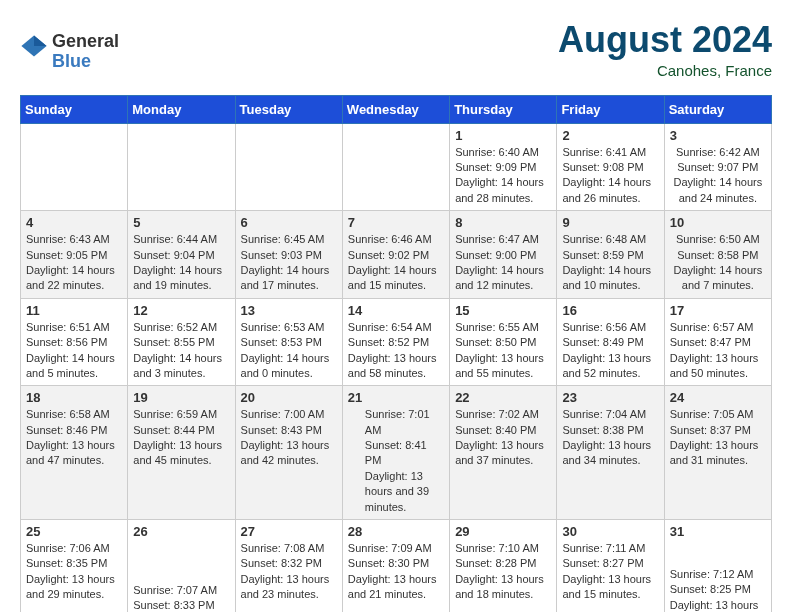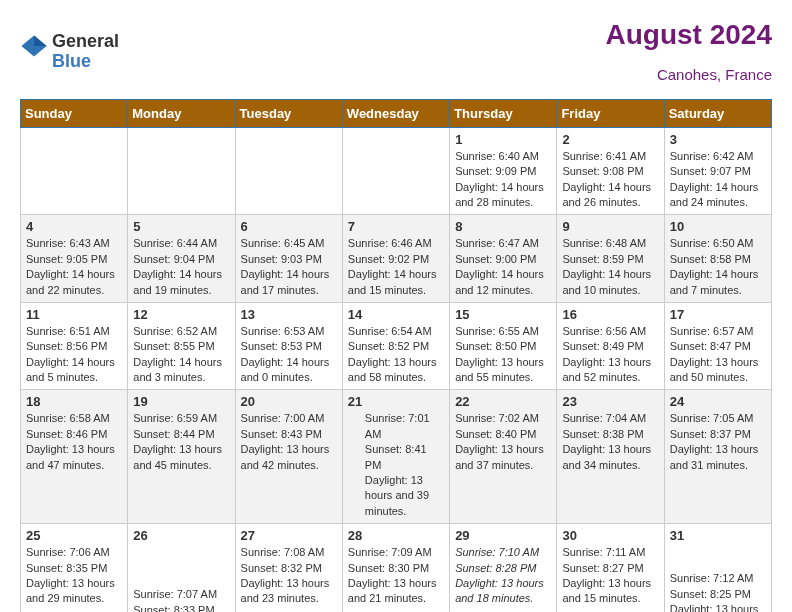--- a/index.html
+++ b/index.html
@@ -32,37 +32,37 @@
     .logo-text span.general { color: #333; margin-top: 12px; }
     .logo-text span.blue { color: #3a7abf; }
     .logo-icon {
       width: 28px;
       height: 28px;
     }
     .title-block {
       text-align: right;
     }
     .title-block .month-year {
-      font-size: 28px;
-      font-weight: bold;
-      color: #701a75;
+      font-size: 36px;
+      font-weight: bold;
+      color: #0c4a6e;
       line-height: 1.1;
     }
     .title-block .location {
       font-size: 15px;
-      color: #701a75;
-      margin-top: 15px;
+      color: #14532d;
+      margin-top: 2px;
     }
     table {
       width: 100%;
       border-collapse: collapse;
       font-size: 11px;
     }
     thead tr th {
-      background-color: #a16207;
+      background-color: #1d4ed8;
       color: #fff;
       padding: 6px 4px;
       text-align: left;
       font-size: 13px;
       font-weight: bold;
       border: 1px solid #2e74b5;
     }
     tbody tr td {
       border: 1px solid #ccc;
       vertical-align: top;
@@ -140,21 +140,21 @@
 Daylight: 14 hours and 28 minutes.</div>
         </td>
         <td>
           <div class="day-num">2</div>
           <div class="day-info" style="white-space: pre-line;">Sunrise: 6:41 AM
 Sunset: 9:08 PM
 Daylight: 14 hours and 26 minutes.</div>
         </td>
         <td>
           <div class="day-num">3</div>
-          <div class="day-info" style="white-space: pre-line;">Sunrise: 6:42 AM
+          <div class="day-info" style="white-space: pre-line; text-align: center;">Sunrise: 6:42 AM
 Sunset: 9:07 PM
 Daylight: 14 hours and 24 minutes.</div>
         </td>
       </tr>
       <tr>
         <td>
           <div class="day-num">4</div>
           <div class="day-info" style="white-space: pre-line;">Sunrise: 6:43 AM
 Sunset: 9:05 PM
 Daylight: 14 hours and 22 minutes.</div>
@@ -184,21 +184,21 @@
 Daylight: 14 hours and 12 minutes.</div>
         </td>
         <td>
           <div class="day-num">9</div>
           <div class="day-info" style="white-space: pre-line;">Sunrise: 6:48 AM
 Sunset: 8:59 PM
 Daylight: 14 hours and 10 minutes.</div>
         </td>
         <td>
           <div class="day-num">10</div>
-          <div class="day-info" style="white-space: pre-line;">Sunrise: 6:50 AM
+          <div class="day-info" style="white-space: pre-line; text-align: center;">Sunrise: 6:50 AM
 Sunset: 8:58 PM
 Daylight: 14 hours and 7 minutes.</div>
         </td>
       </tr>
       <tr>
         <td>
           <div class="day-num">11</div>
           <div class="day-info" style="white-space: pre-line;">Sunrise: 6:51 AM
 Sunset: 8:56 PM
 Daylight: 14 hours and 5 minutes.</div>
@@ -304,21 +304,21 @@
 Daylight: 13 hours and 23 minutes.</div>
         </td>
         <td>
           <div class="day-num">28</div>
           <div class="day-info" style="white-space: pre-line;">Sunrise: 7:09 AM
 Sunset: 8:30 PM
 Daylight: 13 hours and 21 minutes.</div>
         </td>
         <td>
           <div class="day-num">29</div>
-          <div class="day-info" style="white-space: pre-line; font-style: italic;">Sunrise: 7:10 AM
+          <div class="day-info" style="white-space: pre-line;">Sunrise: 7:10 AM
 Sunset: 8:28 PM
 Daylight: 13 hours and 18 minutes.</div>
         </td>
         <td>
           <div class="day-num">30</div>
           <div class="day-info" style="white-space: pre-line;">Sunrise: 7:11 AM
 Sunset: 8:27 PM
 Daylight: 13 hours and 15 minutes.</div>
         </td>
         <td>

